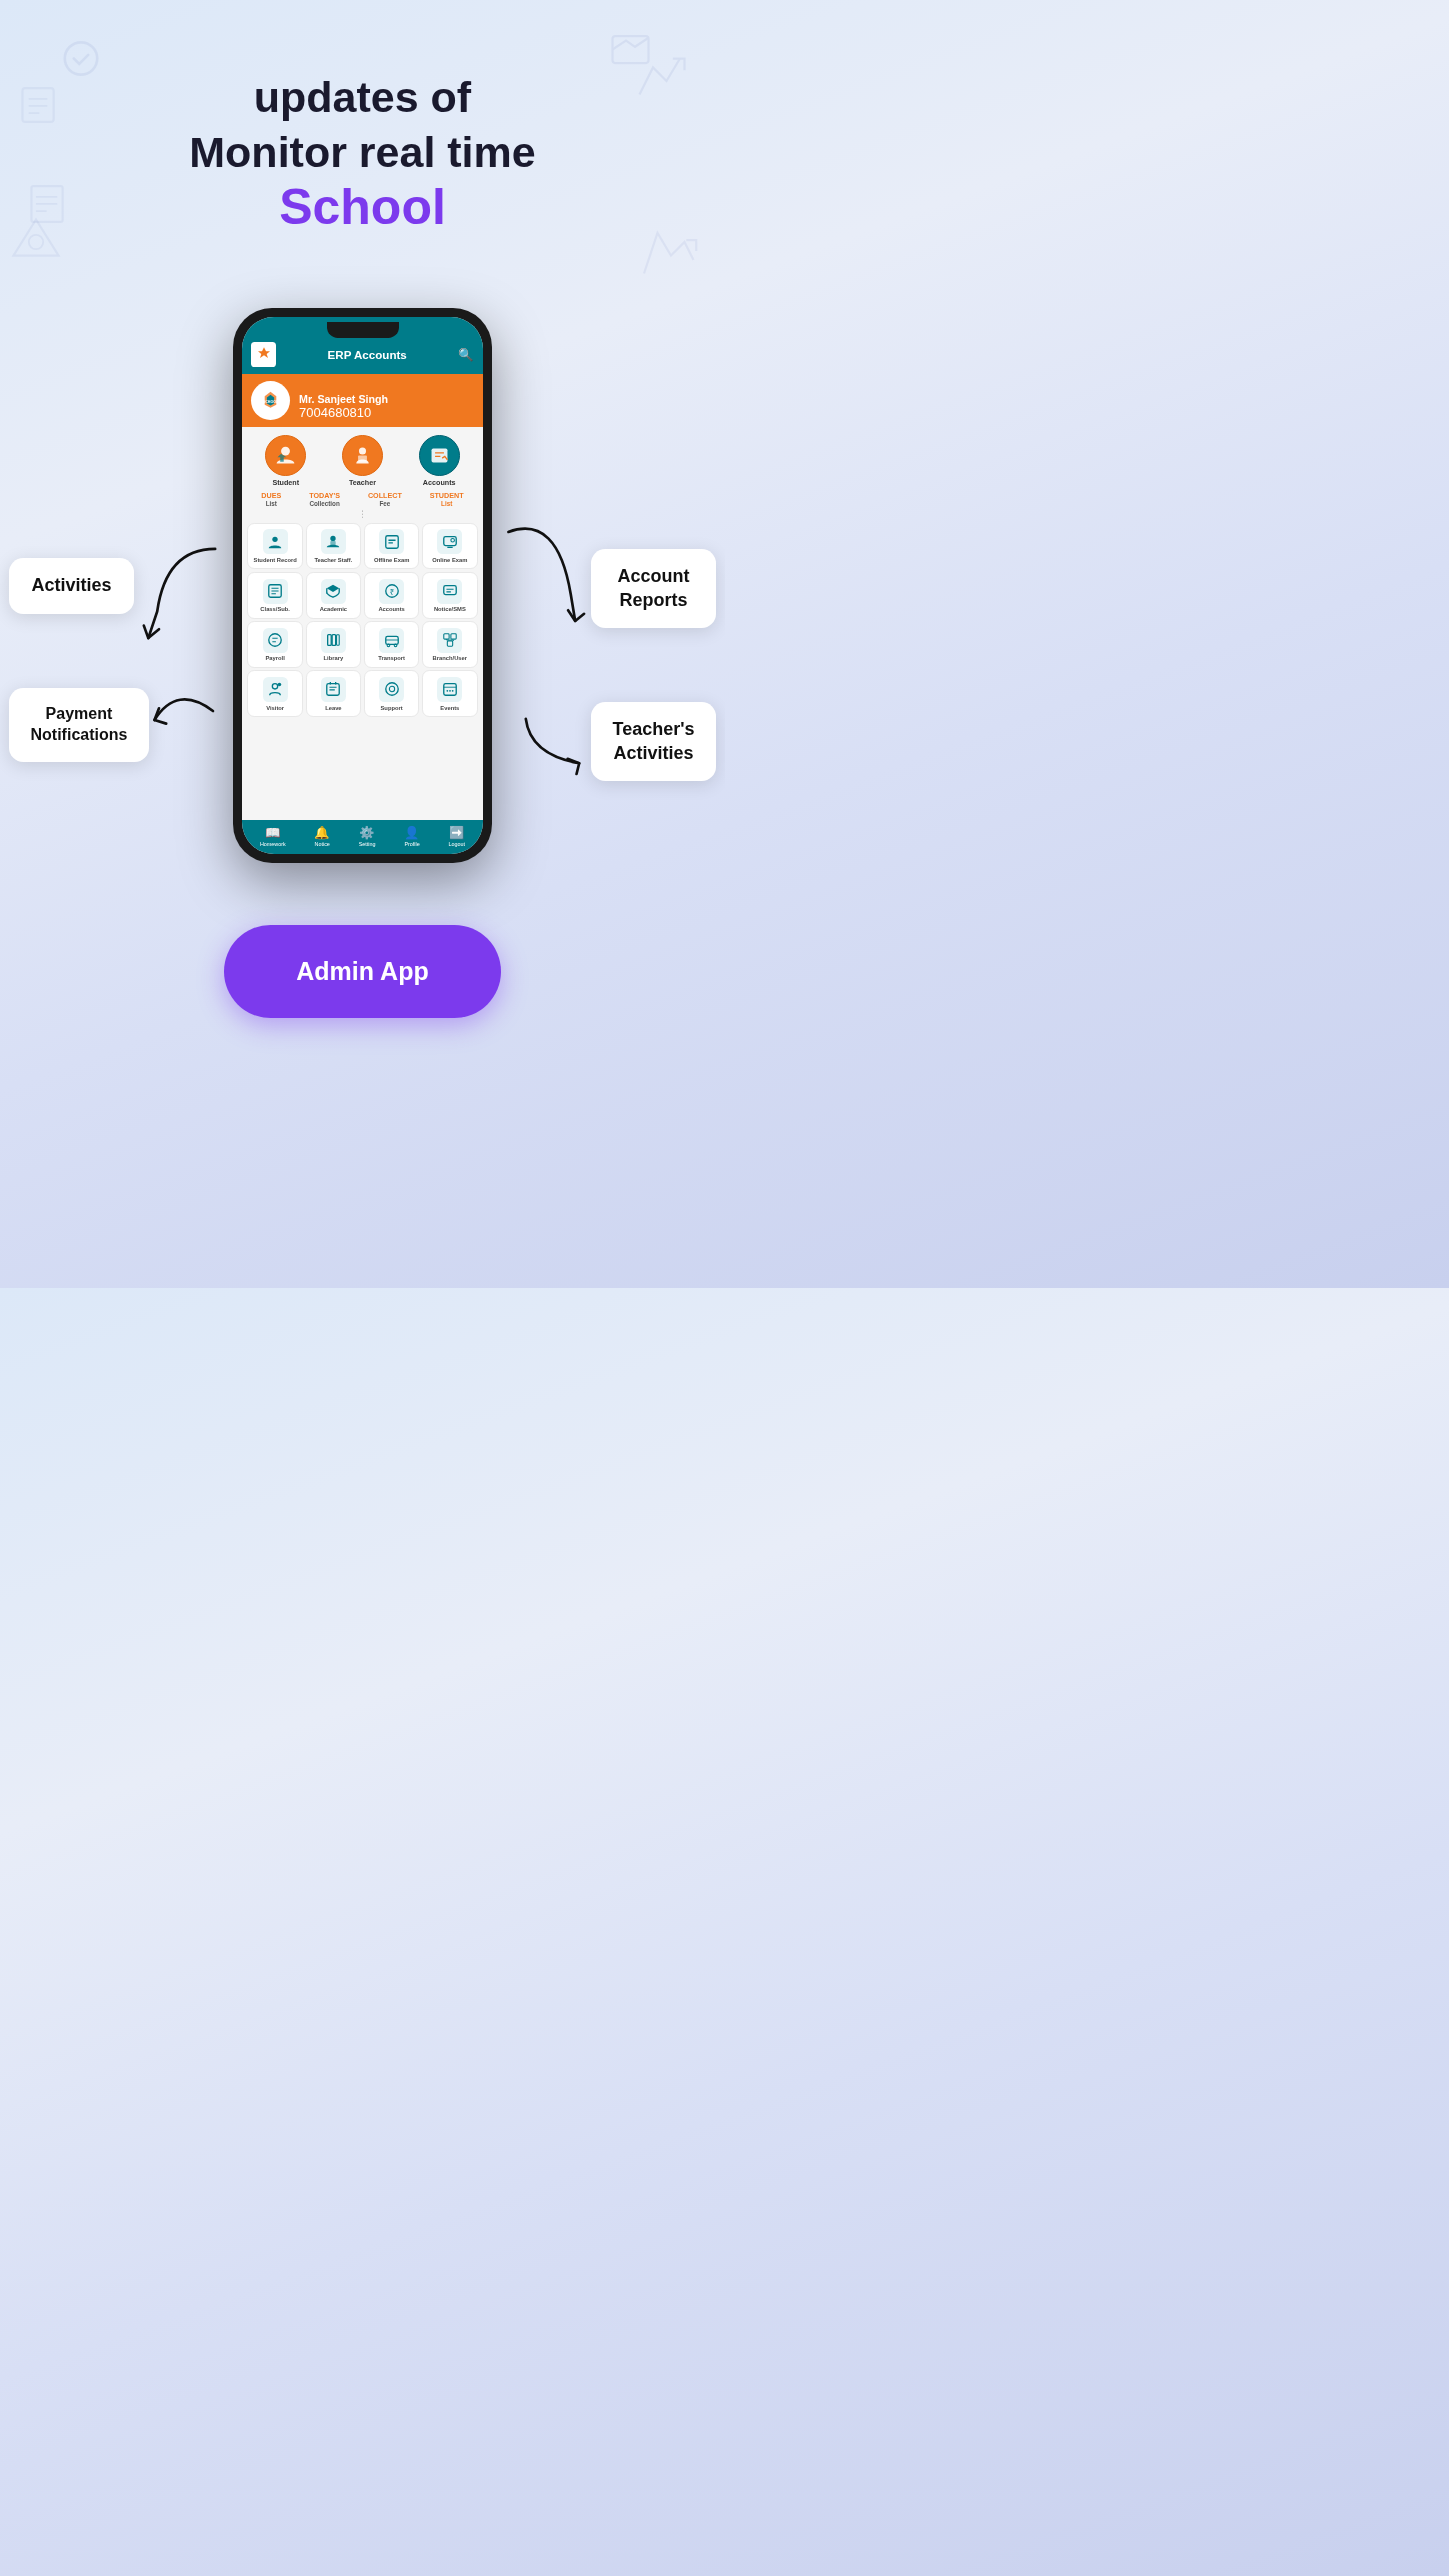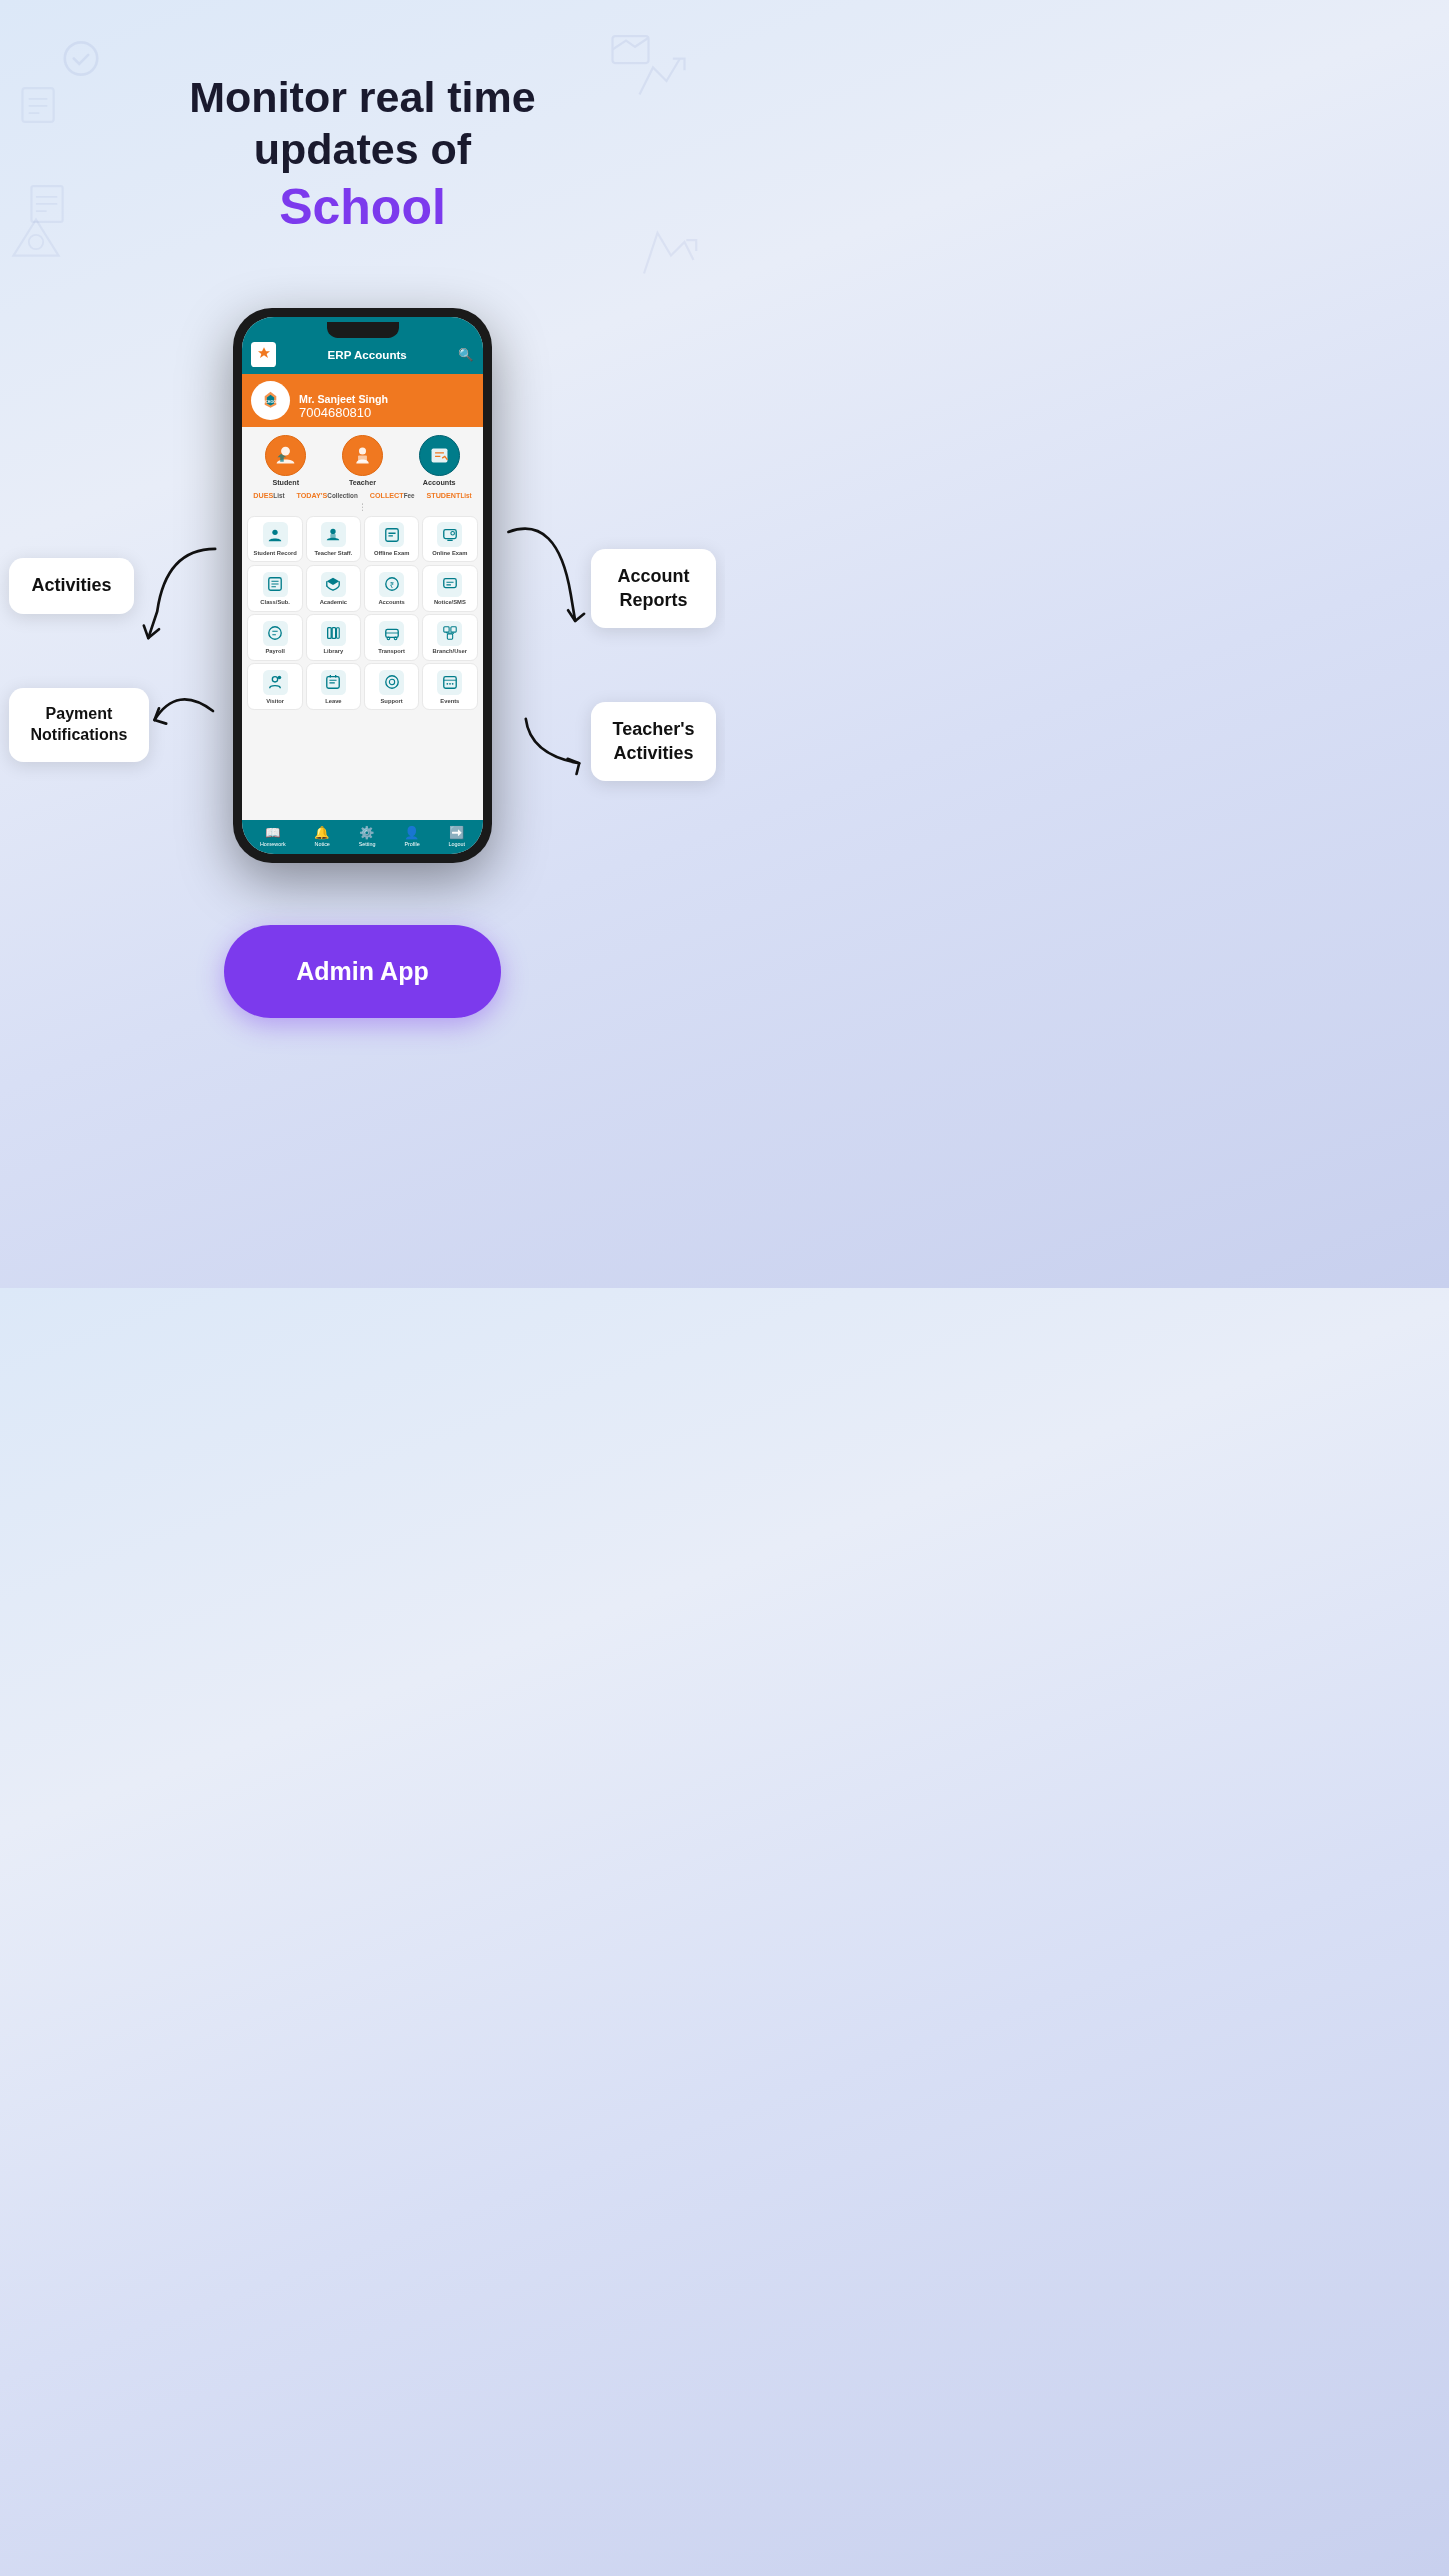--- a/index.html
+++ b/index.html
@@ -203,20 +203,21 @@
 
     
     .tabs-row {
       display: flex;
       justify-content: space-around;
       padding: 3.6px 5.4px;
       flex-shrink: 0;
     }
     .tab-item {
       display: flex;
+      flex-direction: column;
       align-items: center;
       font-size: 6.3px;
       color: #007c8a;
       font-weight: 700;
       text-align: center;
     }
     .tab-label {
       font-size: 6.3px;
       color: #555;
     }
@@ -335,25 +336,25 @@
     <path d="M10 55 L25 10 L40 35 L55 20 L65 40" stroke="#8899cc" stroke-width="2.5" fill="none"></path>
     <path d="M57 18 L68 18 L68 30" stroke="#8899cc" stroke-width="2.5"></path>
   </svg>
   <svg style="position:absolute;top:215px;left:9px;opacity:0.13;" width="54" height="45" viewBox="0 0 60 50" fill="none">
     <path d="M5 45 L30 5 L55 45 Z" stroke="#8899cc" stroke-width="2.5" fill="none"></path>
     <circle cx="30" cy="30" r="8" stroke="#8899cc" stroke-width="2" fill="none"></circle>
   </svg>
 </div>
 
 <div class="hero-text">
+  <div class="line1" style="margin-bottom:3.6px;">
+    <span>updates of</span>
+  </div>
   <div class="line1">
     <span>Monitor real time</span>
-  </div>
-  <div class="line1" style="margin-bottom:3.6px;">
-    <span>updates of</span>
   </div>
   <div class="line-purple">
     <span>School</span>
   </div>
 </div>
 
 <div class="phone-section">
 
   <div class="side-label label-attendance">
     <span>Activities</span>

